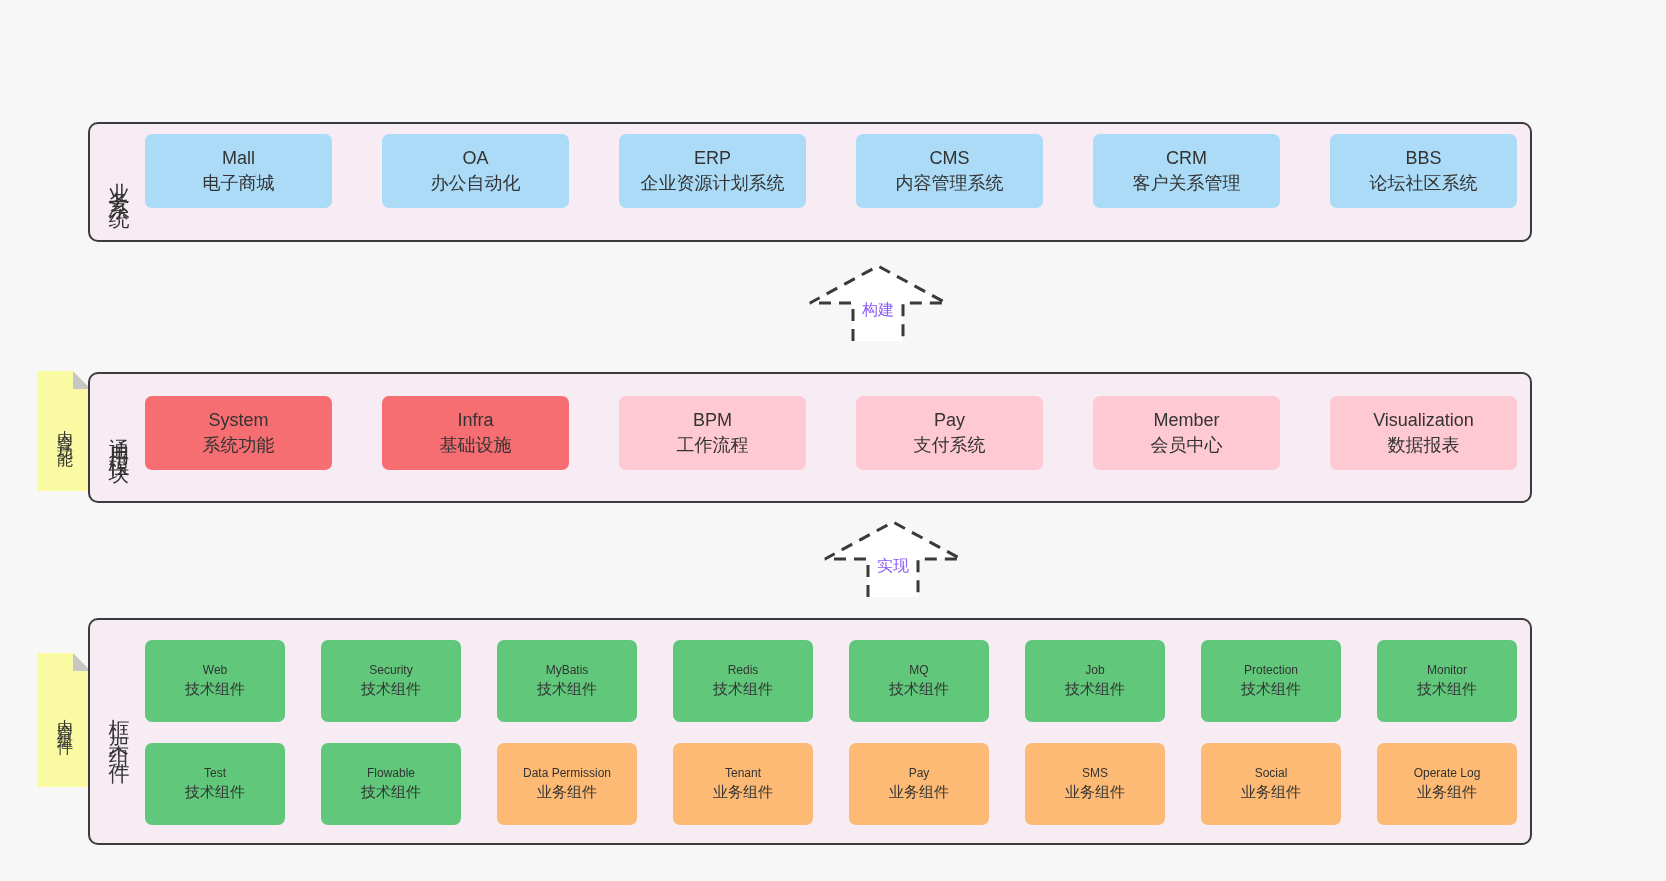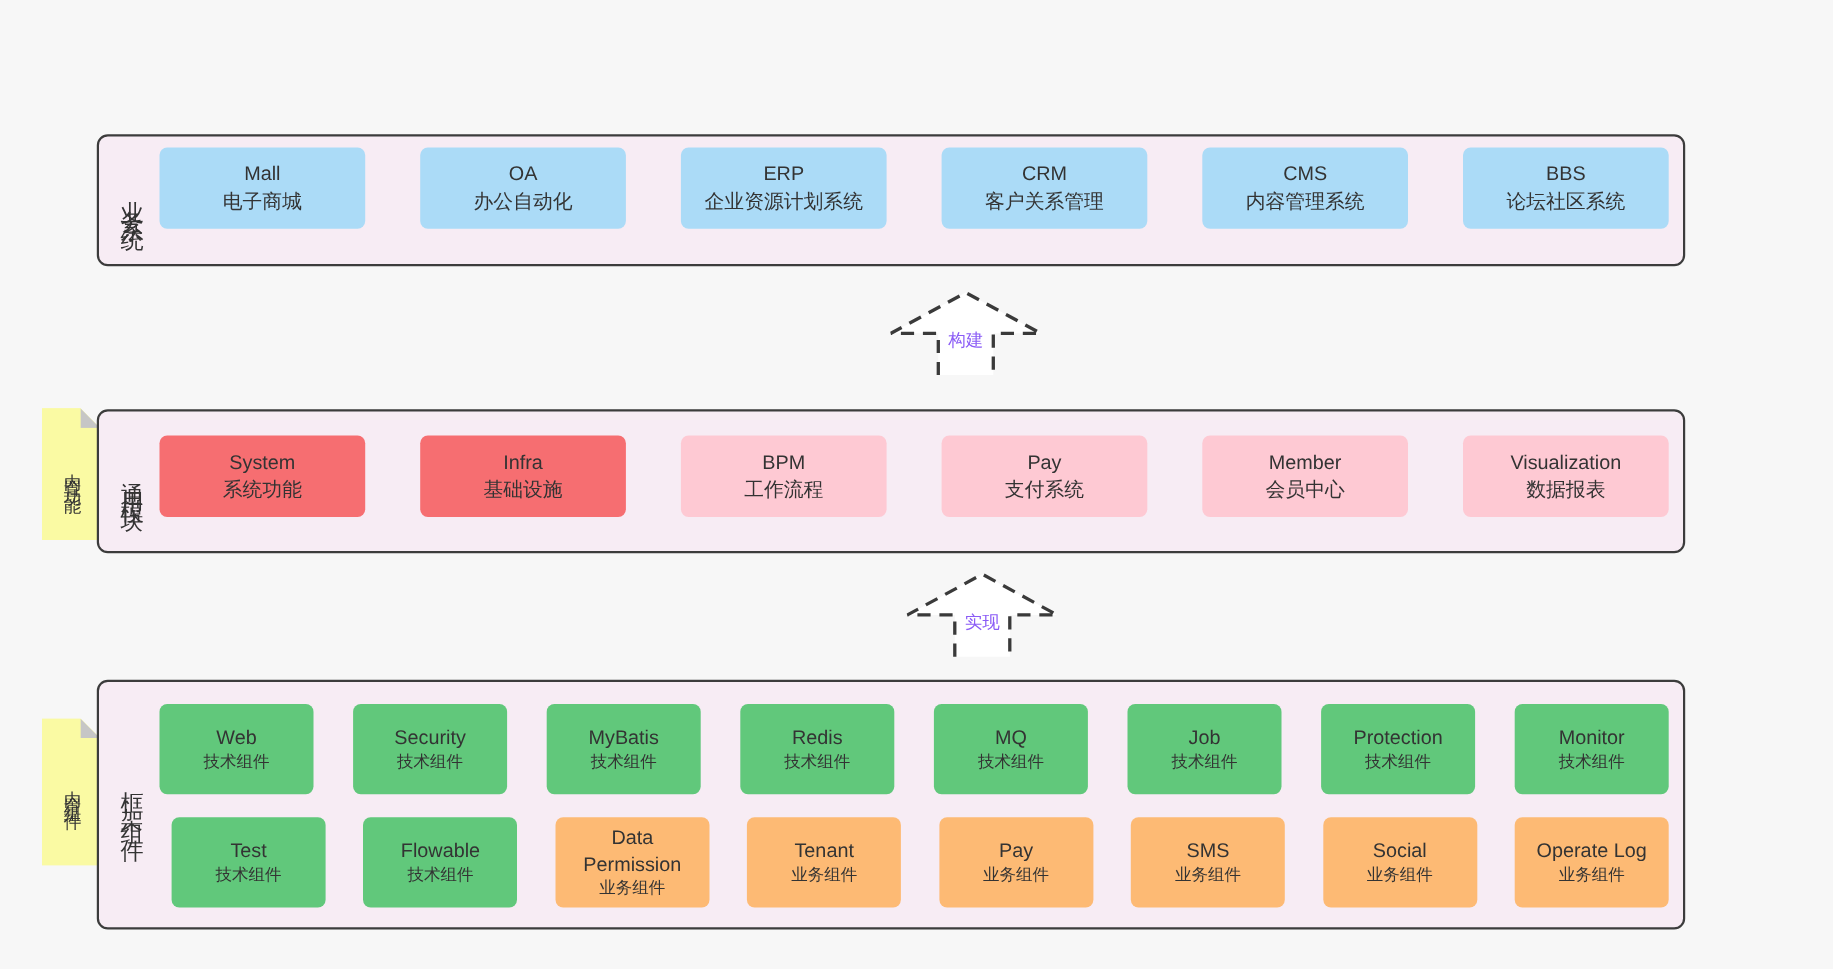--- a/index.html
+++ b/index.html
@@ -15,29 +15,29 @@
 
   .vlabel { position:absolute; left:15px; top:50%; transform:translateY(-50%);
             writing-mode:vertical-rl; text-orientation:upright;
             font-size:21px; letter-spacing:8px; color:#333; }
   #layer-components .vlabel { letter-spacing:15px; }
 
   .row { position:absolute; left:55px; right:13px; display:flex; justify-content:space-between; }
   #layer-business .row { top:10px;gap:20px; }
   #layer-modules  .row { top:22px; }
   #layer-components .row-1 { top:20px; }
-  #layer-components .row-2 { top:123px;margin-left:11px; }
+  #layer-components .row-2 { top:123px; }
 
   .box { display:flex; flex-direction:column; align-items:center; justify-content:center;
          text-align:center; border-radius:7px; line-height:1.38; }
   .box-lg { width:187px; height:74px; }
   .box-sm { width:140px; height:82px; }
   .box-lg .title { font-size:18px; }
   .box-lg .subtitle { font-size:18px; }
-  .box-sm .title { font-size:18px; padding:0 4px;text-align:center; }
+  .box-sm .title { font-size:12px; padding:0 4px;text-align:center; }
   .box-sm .subtitle { font-size:15px; }
 
   .blue        { background:#abdbf7; }
   .red         { background:#f66e71; }
   .pink        { background:#fec9d3; }
   .green       { background:#61c87b; }
   .green-light { background:#fdba74; }
 
   
   .sticky { position:absolute; left:38px; width:53px; background:#fafaa3; z-index:1;
@@ -73,26 +73,26 @@
       </div>
       <div class="box box-lg blue">
         <span class="title">OA</span>
         <span class="subtitle">办公自动化</span>
       </div>
       <div class="box box-lg blue">
         <span class="title">ERP</span>
         <span class="subtitle">企业资源计划系统</span>
       </div>
       <div class="box box-lg blue">
+        <span class="title">CMS</span>
+        <span class="subtitle">内容管理系统</span>
+      </div>
+      <div class="box box-lg blue">
         <span class="title">CRM</span>
         <span class="subtitle">客户关系管理</span>
-      </div>
-      <div class="box box-lg blue">
-        <span class="title">CMS</span>
-        <span class="subtitle">内容管理系统</span>
       </div>
       <div class="box box-lg blue">
         <span class="title">BBS</span>
         <span class="subtitle">论坛社区系统</span>
       </div>
     </div>
   </section>
 
   <div class="arrow" id="arrow-build">
     <svg viewBox="0 0 144 78">

